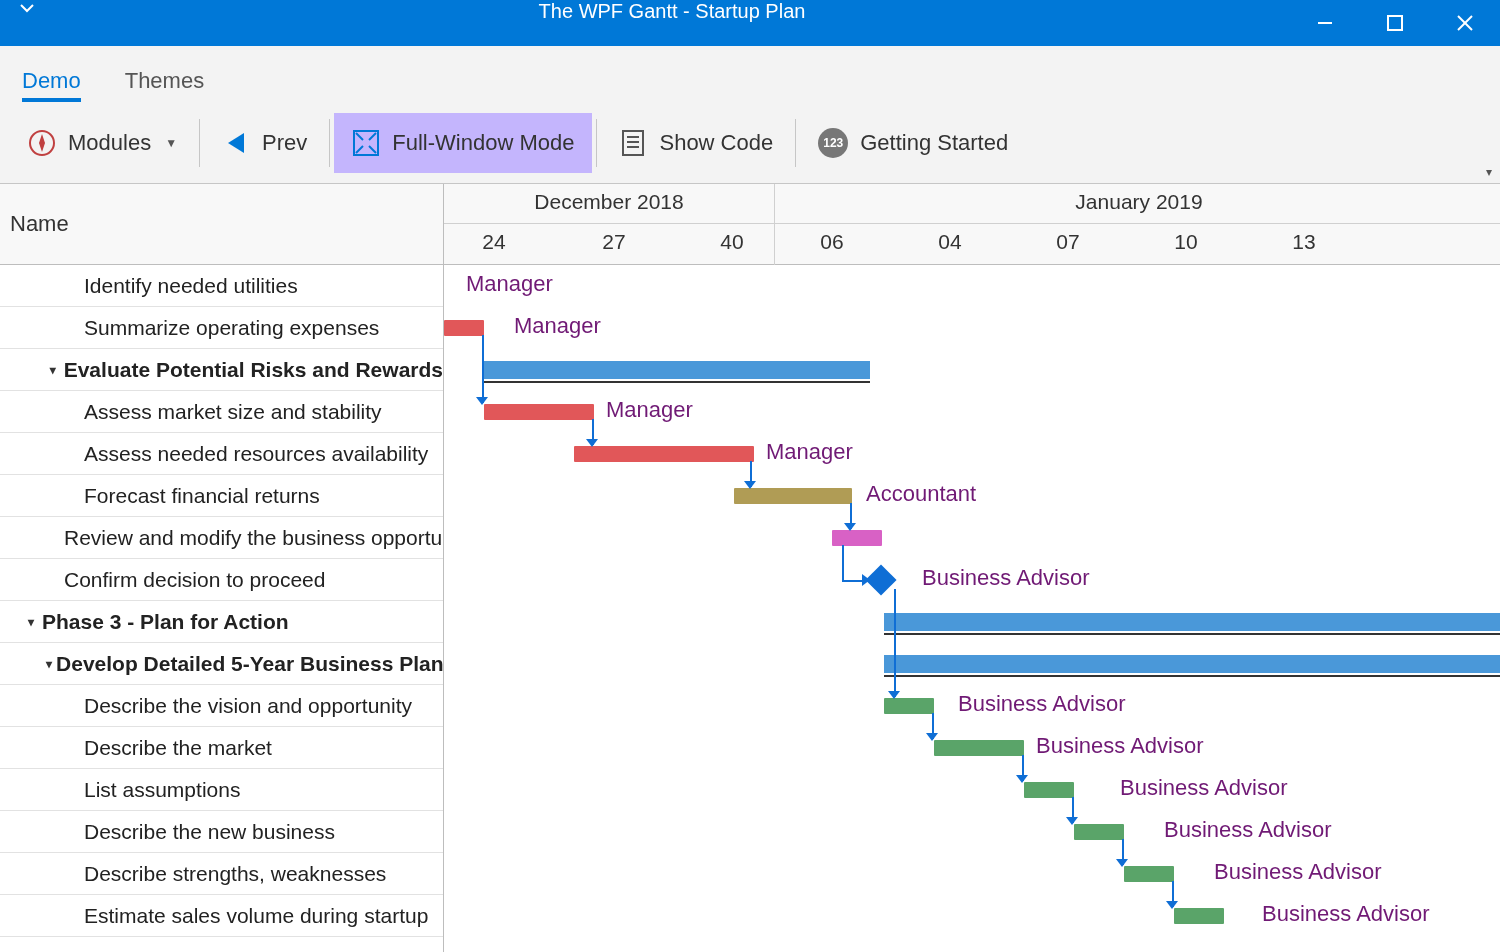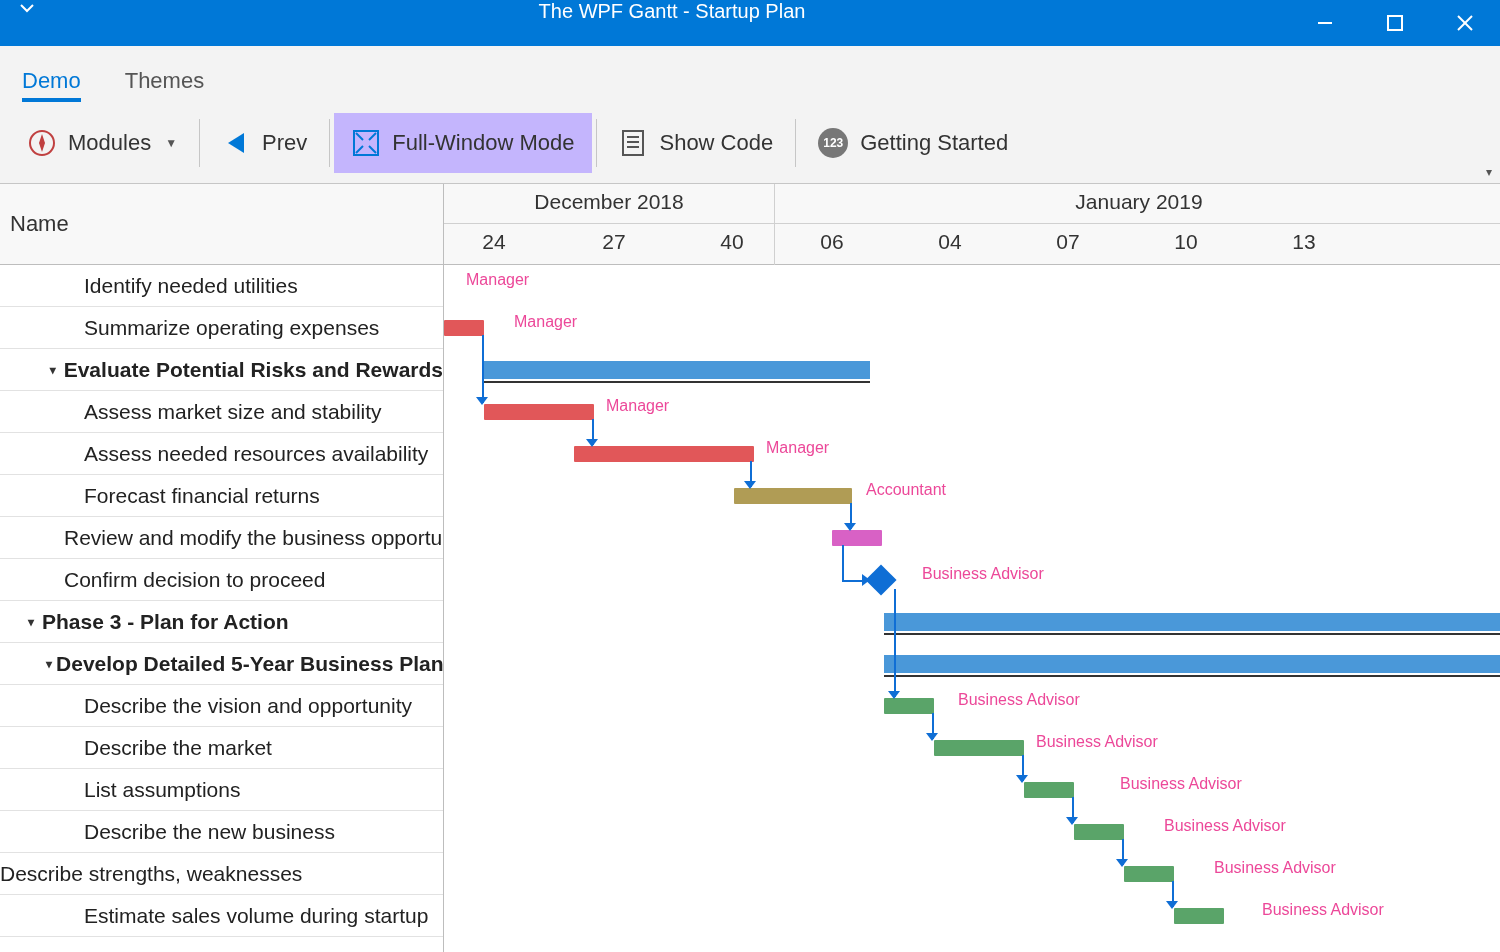--- a/index.html
+++ b/index.html
@@ -247,22 +247,22 @@
     width: 22px;
     height: 22px;
     background: #0f6ed5;
     transform: rotate(45deg);
     top: 10px;
   }
 
   .bar-label {
     position: absolute;
     top: 6px;
-    font-size: 16px;
-    color: #ec4899;
+    font-size: 22px;
+    color: #701a75;
     white-space: nowrap;
   }
 
   
   .conn-h {
     position: absolute;
     height: 2px;
     background: #0f6ed5;
   }
   .conn-v {
@@ -433,21 +433,21 @@
         </div>
         <div class="task-row" style="padding-left: 84px;">
           <span>Describe the market</span>
         </div>
         <div class="task-row" style="padding-left: 84px;">
           <span>List assumptions</span>
         </div>
         <div class="task-row" style="padding-left: 84px;">
           <span>Describe the new business</span>
         </div>
-        <div class="task-row" style="">
+        <div class="task-row" style="padding-left: 84px;">
           <span>Describe strengths, weaknesses</span>
         </div>
         <div class="task-row" style="padding-left: 84px;">
           <span>Estimate sales volume during startup</span>
         </div>
       </div>
   </div>
 
   <div class="gantt">
     <div class="gantt-header">

